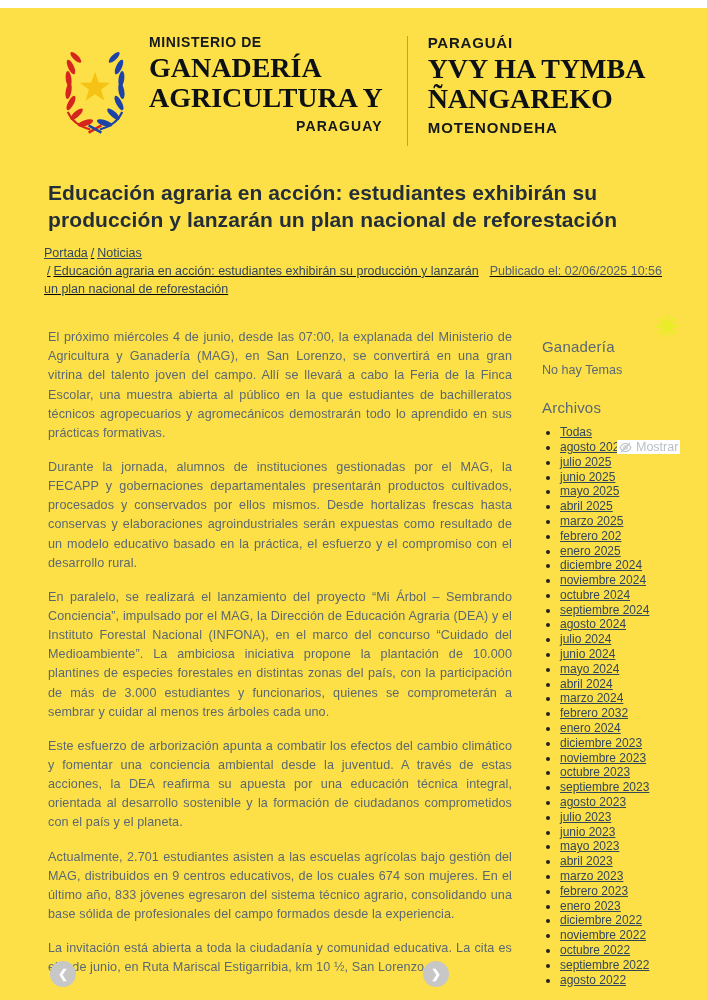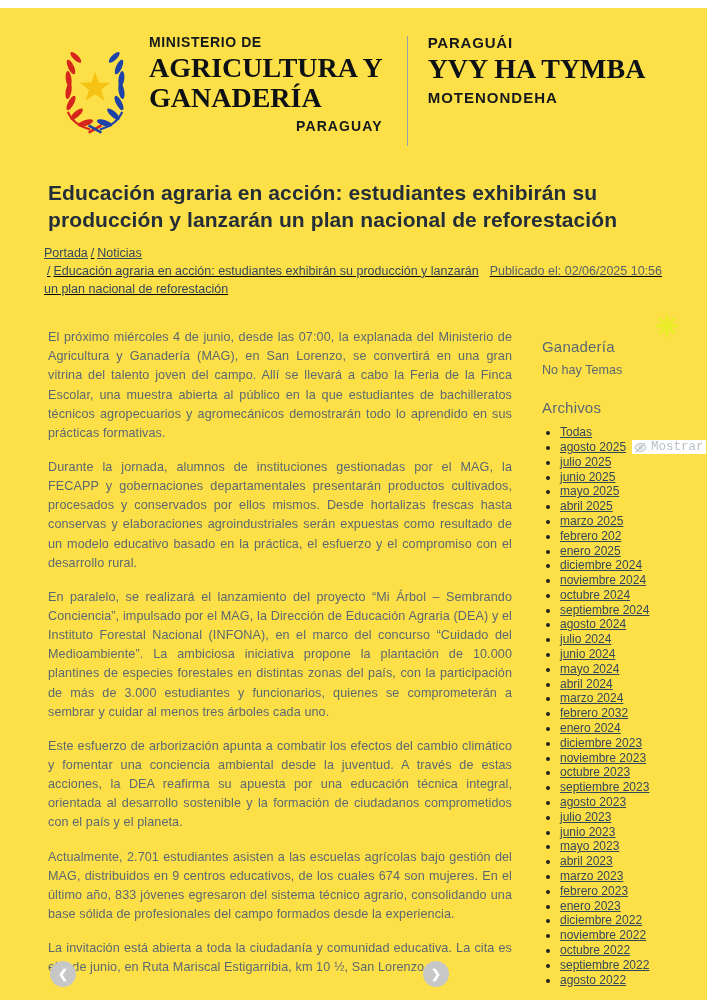--- a/index.html
+++ b/index.html
@@ -50,24 +50,24 @@
 
   .sidebar { margin-left:30px; width:170px; position:relative; padding-top:10px; }
   .side-heading { font-size:15px; font-weight:400; color:#5b6873; letter-spacing:0.2px; }
   .no-temas { font-size:12.6px; color:#5b6873; margin-top:8px; }
   .side-heading.archives { margin-top:22px; }
   .archives-list { list-style:disc; padding-left:18px; margin-top:9px; position:relative; color:#222; }
   .archives-list li { font-size:12px; line-height:14.8px; margin:0; }
   .archives-list a { color:#33475b; text-decoration:underline; cursor:pointer; }
 
   .mostrar {
-    position:absolute; top:112px; left:90px;
+    position:absolute; top:112px; left:75px;
     display:flex; align-items:center; gap:4px;
     background:#ffffff; padding:0 2px;
-    font-size:12.5px; color:#b9c0c6; white-space:nowrap; cursor:pointer;font-family:Liberation Mono, monospace;
+    font-size:12.5px; color:#b9c0c6; white-space:nowrap; cursor:pointer;
   }
   .mostrar svg { width:13px; height:13px; }
 
   
   .asterisk-widget { position:absolute; right:28px; top:306px; width:24px; height:24px; cursor:pointer; }
 
   .pager-btn {
     position:absolute; width:26px; height:26px; border-radius:50%;
     background:#c7c7c7; color:#ffffff;
     display:flex; align-items:center; justify-content:center;
@@ -109,30 +109,31 @@
         <ellipse cx="74" cy="18" rx="9" ry="3.4" transform="rotate(135 74 18)"></ellipse>
         <path d="M56,108 C70,104 80,96 84,86" stroke="#1d42a8" stroke-width="2.6" fill="none"></path>
       </g>
 
       <path d="M42,112 L58,103" stroke="#d6251c" stroke-width="3"></path>
       <path d="M58,112 L42,103" stroke="#1d42a8" stroke-width="3"></path>
     </svg>
 
     <div class="brand-left">
       <div class="brand-sans-sm top">MINISTERIO DE</div>
+      <div class="brand-serif">GANADERÍA</div>
       <div class="brand-serif">AGRICULTURA Y</div>
-      <div class="brand-serif">GANADERÍA</div>
       <div class="brand-sans-sm bottom">PARAGUAY</div>
     </div>
 
     <div class="header-divider"></div>
 
     <div class="brand-right">
       <div class="brand-sans-sm top">PARAGUÁI</div>
       <div class="brand-serif">YVY HA TYMBA</div>
+      <div class="brand-serif">ÑANGAREKO</div>
       <div class="brand-sans-sm bottom">MOTENONDEHA</div>
     </div>
   </header>
 
   <h1 class="page-title">Educación agraria en acción: estudiantes exhibirán su producción y lanzarán un plan nacional de reforestación</h1>
 
   <div class="meta-row">
     <nav class="breadcrumb">
       <a>Portada</a><span class="sep">/</span><a>Noticias</a><br>
       <span class="sep">/</span><span class="current">Educación agraria en acción: estudiantes exhibirán su producción y lanzarán un plan nacional de reforestación</span>

